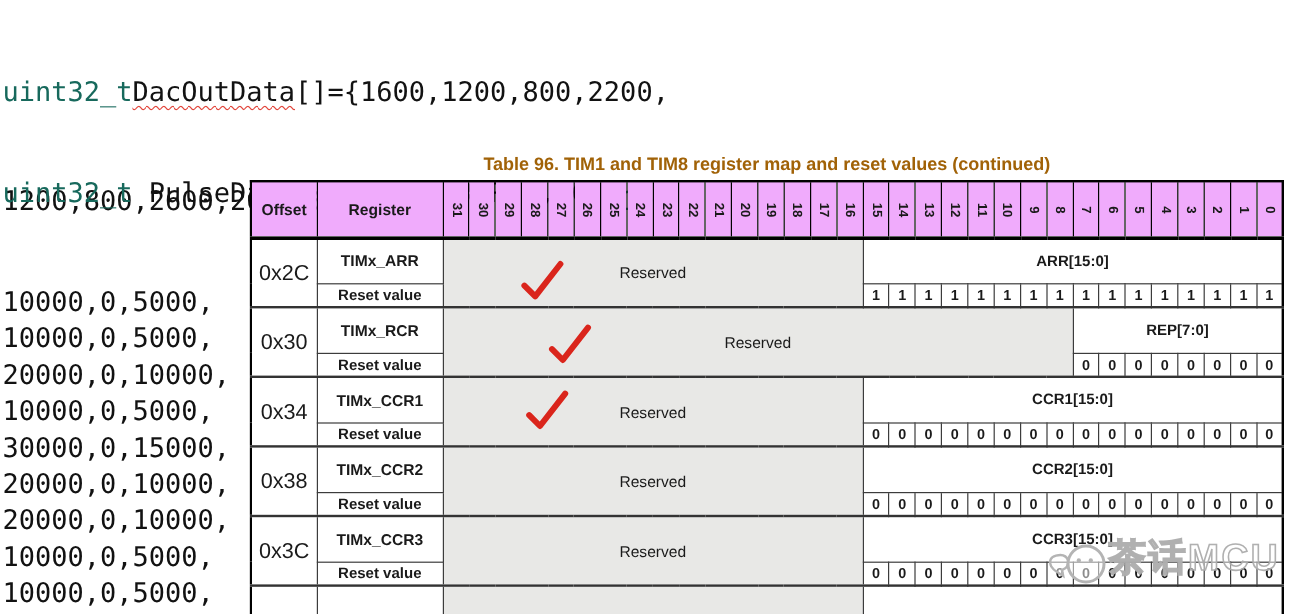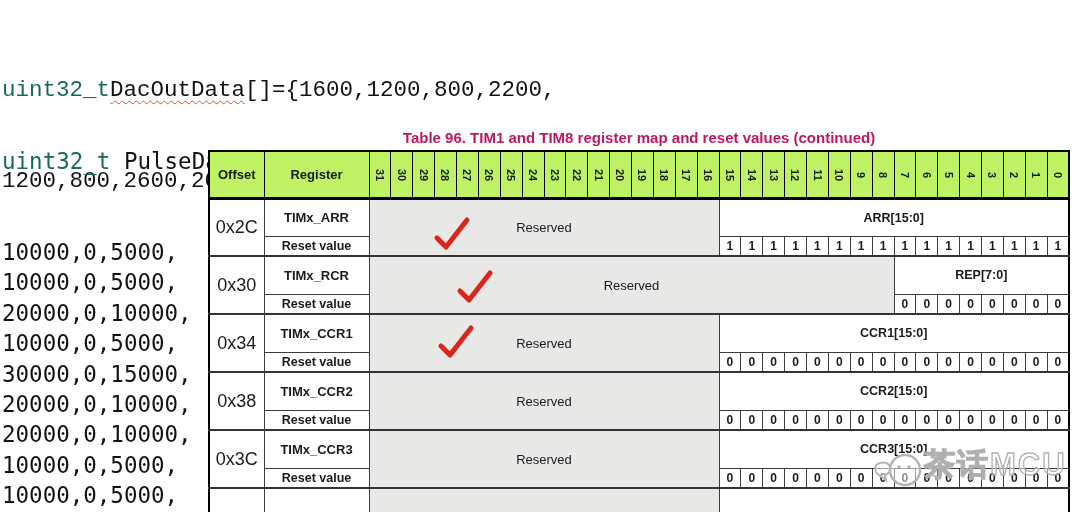--- a/index.html
+++ b/index.html
@@ -3,36 +3,36 @@
 <meta charset="utf-8">
 <style>
   * { margin:0; padding:0; box-sizing:border-box; }
   html,body { width:1077px; height:512px; background:#ffffff; overflow:hidden;
               font-family:"Liberation Sans", sans-serif; }
   .screen { position:relative; width:1077px; height:512px; background:#fff; }
 
   
   .code { position:absolute; left:2px; font-family:"DejaVu Sans Mono","Liberation Mono",monospace;
           font-size:22.5px; line-height:30.4px; color:#121212; white-space:pre; }
-  .code1 { top:14px;font-family:Liberation Mono, monospace; }
+  .code1 { top:1px; }
   .code2 { top:85px; }
   .kw { color:#17695c; }
   .comment { color:#3c8f6c; }
   .gap { margin-left:96px; }
   .wavy { text-decoration:underline; text-decoration-style:wavy; text-decoration-color:#e2473d;
           text-decoration-thickness:1px; text-underline-offset:4px; }
 
   
   .table-title { position:absolute; left:208px; top:129px; width:862px; text-align:center;
-                 font-size:15px; font-weight:bold; color:#be185d; }
+                 font-size:15px; font-weight:bold; color:#a16207; }
   .table-wrap { position:absolute; left:208px; top:150px; width:864px; height:362px; overflow:hidden; }
   table { border-collapse:collapse; table-layout:fixed; width:860px; border:2px solid #000; }
   td { border:1px solid #3c3c3c; padding:0; text-align:center; vertical-align:middle;
        overflow:hidden; color:#1a1a1a; }
-  tr.hdr td { height:47px; border:1px solid #000; border-bottom:3px solid #000; background:#bef264; }
+  tr.hdr td { height:47px; border:1px solid #000; border-bottom:3px solid #000; background:#f0abfc; }
   td.c-off, td.c-reg { font-weight:bold; font-size:13px; }
   td.bitnum span { display:inline-block; transform:rotate(90deg); font-size:11px; font-weight:bold;
                    letter-spacing:0; }
   tr.rowname td { height:38px; border-top:2px solid #333; }
   tr.rowreset td { height:20px; }
   td.offset { font-size:18px; }
   td.regname { font-weight:bold; font-size:13px;margin-left:20px; }
   td.resetlbl { font-weight:bold; font-size:12.5px; }
   td.reserved { background:#e8e8e6; font-size:13px; font-weight:normal; }
   td.field { font-size:12.5px; font-weight:bold; }

